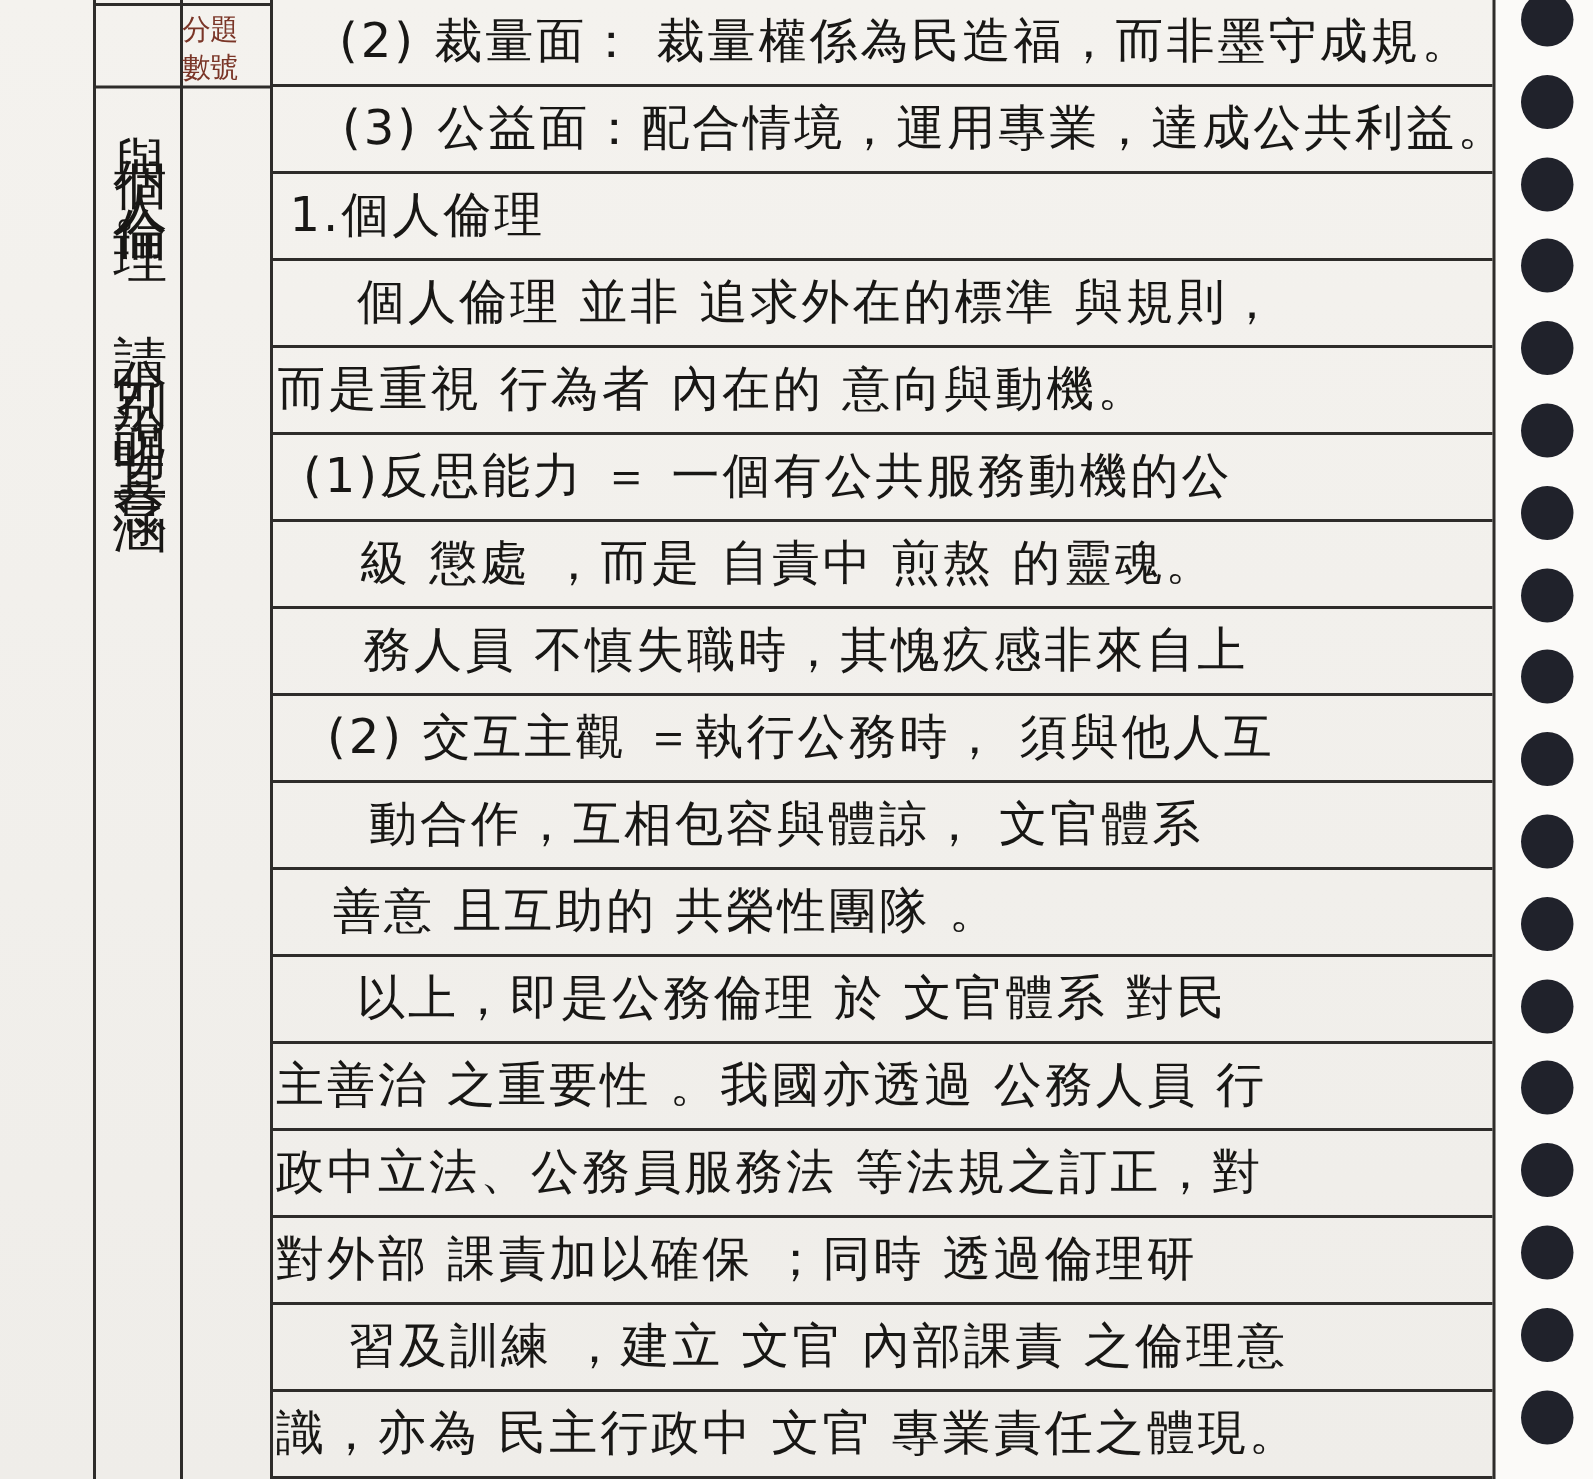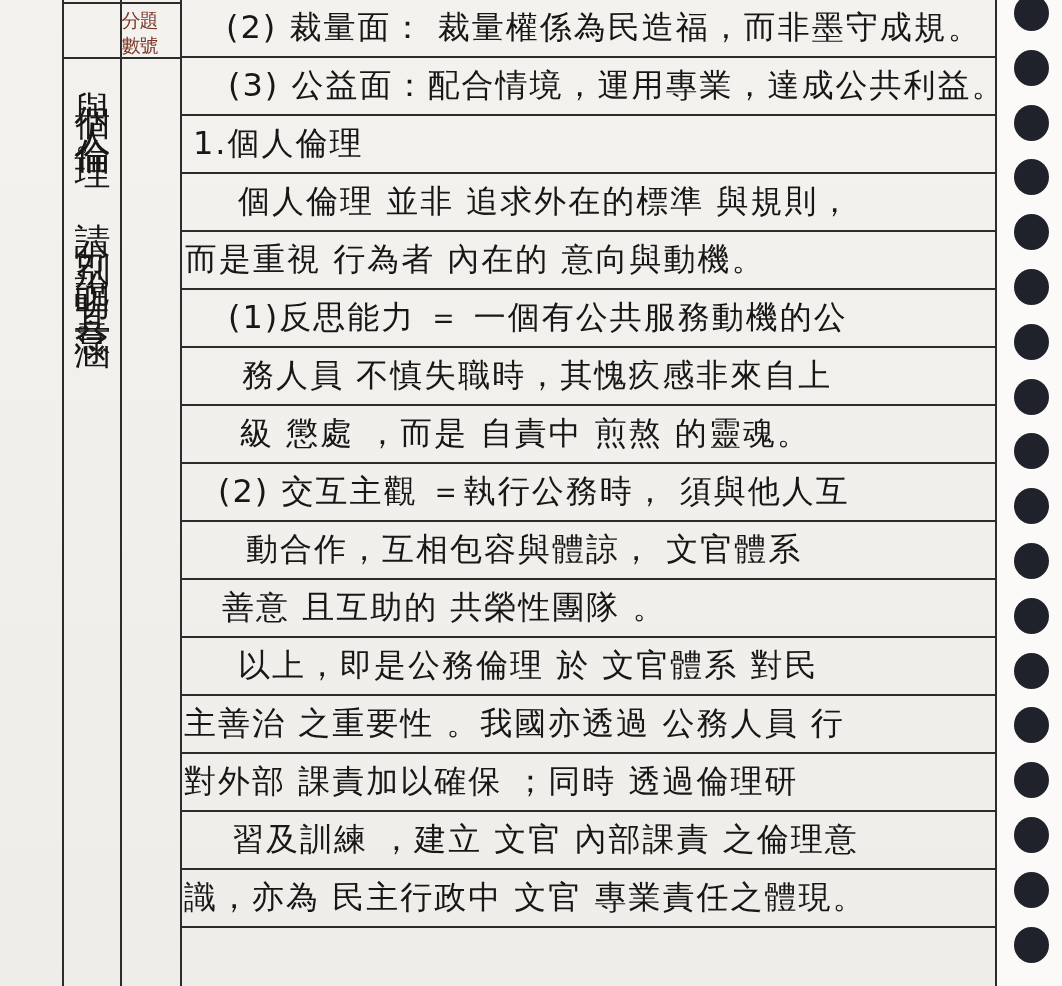--- a/index.html
+++ b/index.html
@@ -12,21 +12,21 @@
   .vline{position:absolute;top:0;height:100%;width:2px;background:var(--line);}
   .v1{left:62px}.v2{left:120px}.v3{left:180px}.v4{left:995px}
   .hline{position:absolute;height:2px;background:var(--line);}
   .hl-top{left:62px;top:2px;width:120px;}
   .hl-header{left:62px;top:57px;width:120px;}
   .hdr{
     position:absolute;top:8px;width:58px;box-sizing:border-box;padding:0 19px;
     text-align:center;font-family:"DejaVu Serif","Liberation Serif",serif;
     font-size:19px;line-height:1.3;color:var(--header);word-break:break-all;
   }
-  .hdr-score{left:62px;margin-left:40px;} .hdr-q{left:120px;}
+  .hdr-score{left:62px;margin-left:40px;} .hdr-q{left:120px;text-align:right;}
   .margin-note{
     position:absolute;left:64px;top:62px;width:56px;height:890px;
     writing-mode:vertical-rl;text-orientation:upright;
     display:flex;justify-content:flex-start;align-items:center;
     font-size:36px;letter-spacing:16px;color:var(--ink);
     font-family:"DejaVu Sans","Liberation Sans",sans-serif;
   }
   .lines{position:absolute;left:182px;top:0;width:813px;height:986px;}
   .row{
     height:58px;box-sizing:border-box;border-bottom:2px solid var(--line);
@@ -66,42 +66,45 @@
       <div class="row">
         <span class="ink" style="padding-left: 11px;">1.個人倫理</span>
       </div>
       <div class="row">
         <span class="ink" style="padding-left: 56px;">個人倫理 並非 追求外在的標準 與規則，</span>
       </div>
       <div class="row">
         <span class="ink" style="padding-left: 3px;">而是重視 行為者 內在的 意向與動機。</span>
       </div>
       <div class="row">
-        <span class="ink" style="padding-left: 46px;">(1)反思能力 ＝ 一個有公共服務動機的公</span>
+        <span class="ink" style="padding-left: 20px;">(1)反思能力 ＝ 一個有公共服務動機的公</span>
+      </div>
+      <div class="row">
+        <span class="ink" style="padding-left: 58px;">級 懲處 ，而是 自責中 煎熬 的靈魂。</span>
       </div>
       <div class="row">
         <span class="ink" style="padding-left: 60px;">務人員 不慎失職時，其愧疚感非來自上</span>
-      </div>
-      <div class="row">
-        <span class="ink" style="padding-left: 58px;">級 懲處 ，而是 自責中 煎熬 的靈魂。</span>
       </div>
       <div class="row">
         <span class="ink" style="padding-left: 36px;">(2) 交互主觀 ＝執行公務時， 須與他人互</span>
       </div>
       <div class="row">
         <span class="ink" style="padding-left: 64px;">動合作，互相包容與體諒， 文官體系</span>
       </div>
       <div class="row">
         <span class="ink" style="padding-left: 40px;">善意 且互助的 共榮性團隊 。</span>
       </div>
       <div class="row">
         <span class="ink" style="padding-left: 56px;">以上，即是公務倫理 於 文官體系 對民</span>
       </div>
       <div class="row">
         <span class="ink" style="padding-left: 2px;">主善治 之重要性 。我國亦透過 公務人員 行</span>
+      </div>
+      <div class="row">
+        <span class="ink" style="padding-left: 2px;">政中立法、公務員服務法 等法規之訂正，對</span>
       </div>
       <div class="row">
         <span class="ink" style="padding-left: 2px;">對外部 課責加以確保 ；同時 透過倫理研</span>
       </div>
       <div class="row">
         <span class="ink" style="padding-left: 2px; margin-left: 48px;">習及訓練 ，建立 文官 內部課責 之倫理意</span>
       </div>
       <div class="row">
         <span class="ink" style="padding-left: 2px;">識，亦為 民主行政中 文官 專業責任之體現。</span>
       </div>

